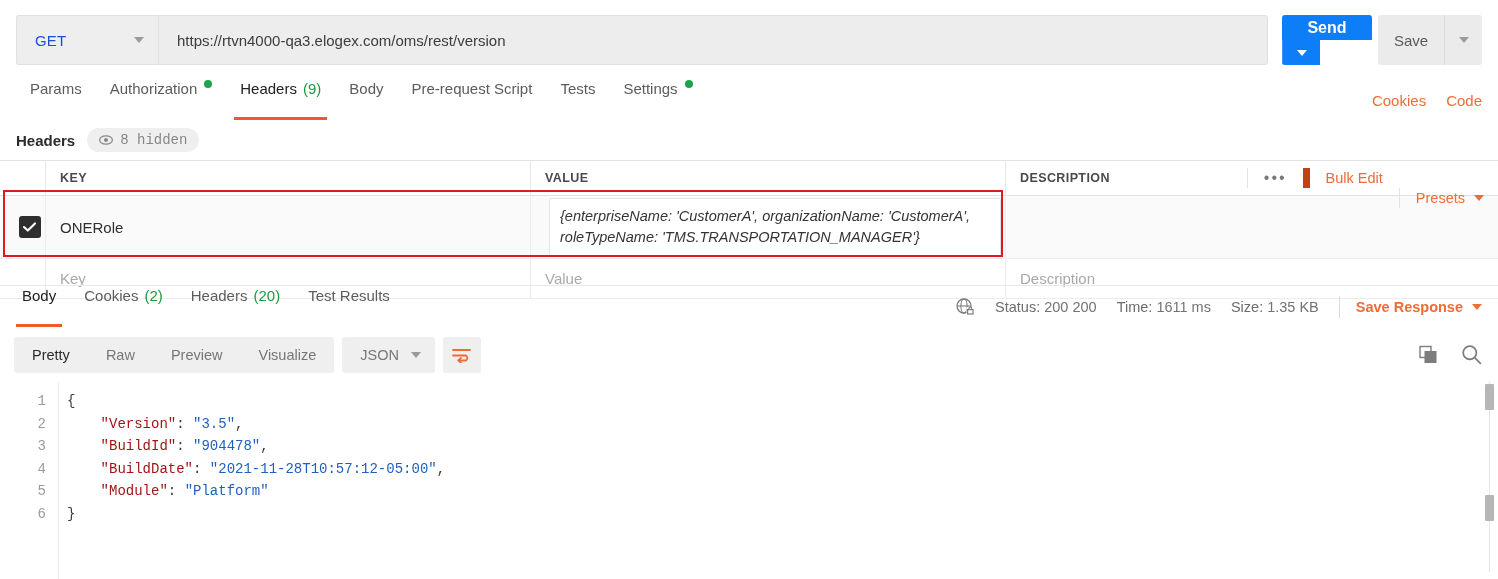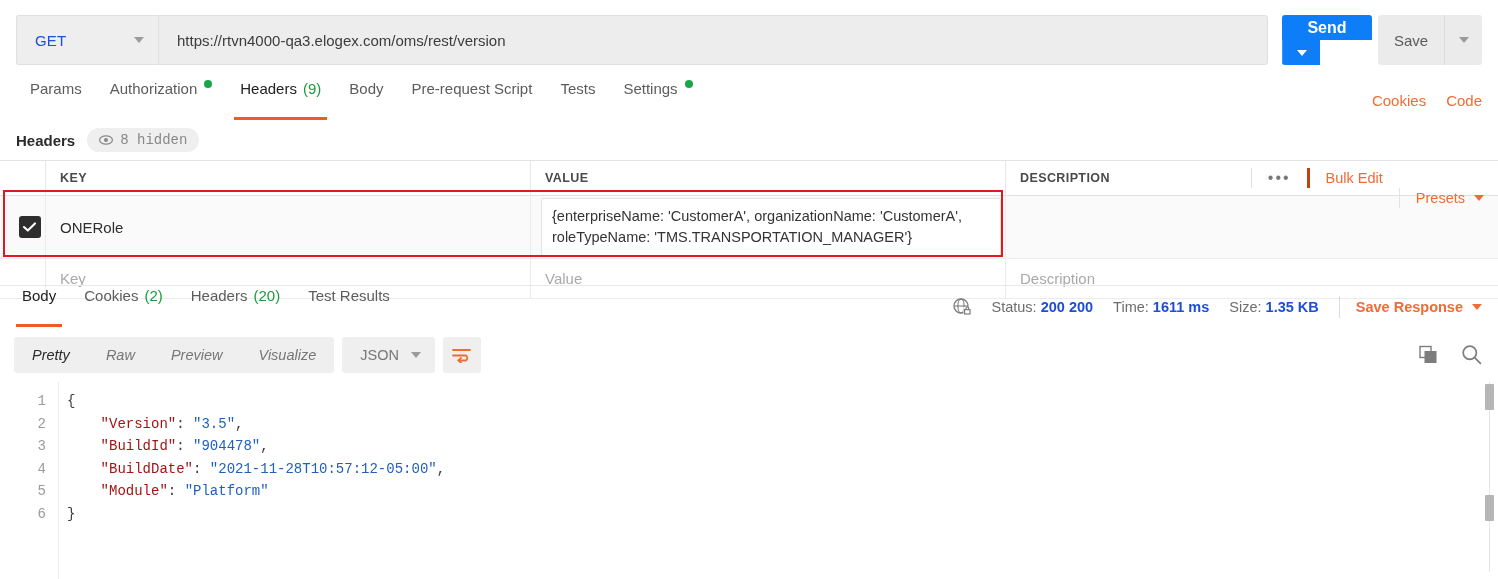--- a/index.html
+++ b/index.html
@@ -172,21 +172,21 @@
     height: 36px; padding-right: 14px;
   }
   .ellipsis-btn {
     padding: 0 16px; color: #787878; font-size: 16px;
     letter-spacing: 2px; cursor: pointer;
     border-left: 1px solid #e2e2e2;
     height: 20px; display: flex; align-items: center;
   }
   .bulk-edit {
     padding: 0 16px; color: #ee6c36; font-size: 14.5px; cursor: pointer;
-    border-left: 3px solid #c2410c;
+    border-left: 7px solid #c2410c;
     height: 20px; display: flex; align-items: center;
   }
   .presets {
     padding-left: 16px; color: #ee6c36; font-size: 14.5px; cursor: pointer;
     border-left: 1px solid #e2e2e2;
     height: 20px; display: flex; align-items: center; gap: 9px; margin-top: 40px;
   }
   .caret-orange {
     width: 0; height: 0;
     border-left: 5px solid transparent;
@@ -246,42 +246,41 @@
     width: 1498px; height: 42px;
     display: flex; align-items: center;
     padding-left: 8px;
     border-top: 1px solid #e8e8e8;
   }
   .resp-meta {
     margin-left: auto; display: flex; align-items: center;
     padding-right: 16px; gap: 20px; font-size: 14.5px;
   }
   .meta-label { color: #6d6d6d; }
-  .meta-val { color: #1d4ed8; font-weight: bold; }
+  .meta-val { color: #737373; }
   .save-response {
     color: #ee6c36; font-size: 14.5px; font-weight: bold;
     display: flex; align-items: center; gap: 9px;
     cursor: pointer; padding-left: 16px;
     border-left: 1px solid #dcdcdc; height: 22px;
   }
 
   
   .body-toolbar {
     position: absolute; left: 14px; top: 337px;
     display: flex; align-items: center; gap: 8px;
   }
   .seg {
     background: #efefef; border-radius: 3px;
     height: 36px; display: flex; align-items: center;
   }
   .seg-item {
     padding: 0 18px; font-size: 14.5px; color: #767676;
     height: 32px; display: flex; align-items: center;
     cursor: pointer;
-    font-style: italic;
   }
   .seg-item.active { color: #2b2b2b; }
   .fmt-select {
     background: #efefef; border-radius: 3px;
     height: 36px; display: flex; align-items: center;
     gap: 12px; padding: 0 14px 0 18px; cursor: pointer;
   }
   .fmt-label { font-size: 14.5px; color: #767676; }
   .wrap-btn {
     background: #efefef; border-radius: 3px;
@@ -412,21 +411,21 @@
 
   <div class="trow">
     <div class="cell cell-check">
       <span class="checkbox">
         <svg width="13" height="10" viewBox="0 0 13 10">
           <path d="M1 5 L4.8 8.6 L12 1.4" fill="none" stroke="#ffffff" stroke-width="2.1" stroke-linecap="round" stroke-linejoin="round"></path>
         </svg>
       </span>
     </div>
     <div class="cell col-key">ONERole</div>
-    <div class="cell col-val" style="padding-left:4px;">
+    <div class="cell col-val" style="padding-left:12px;font-style:italic;">
       <div class="value-field">{enterpriseName: 'CustomerA', organizationName: 'CustomerA', roleTypeName: 'TMS.TRANSPORTATION_MANAGER'}</div>
     </div>
     <div class="cell col-desc"></div>
   </div>
 
   <div class="trow empty">
     <div class="cell cell-check"></div>
     <div class="cell col-key ph">Key</div>
     <div class="cell col-val ph">Value</div>
     <div class="cell col-desc ph">Description</div>

